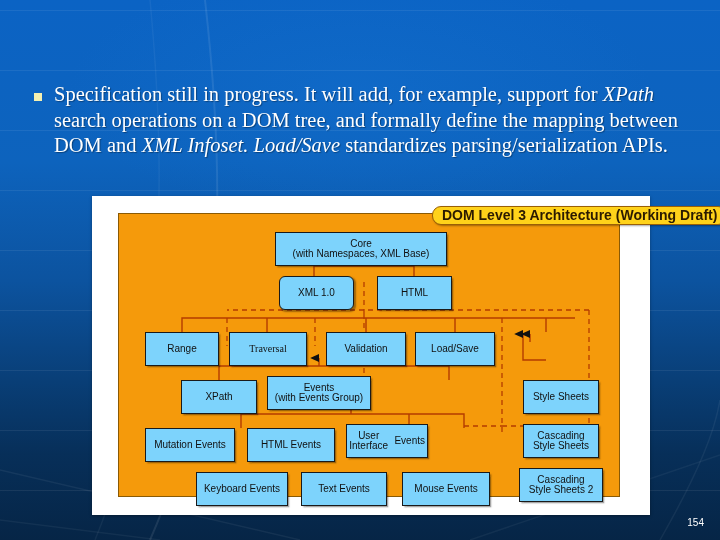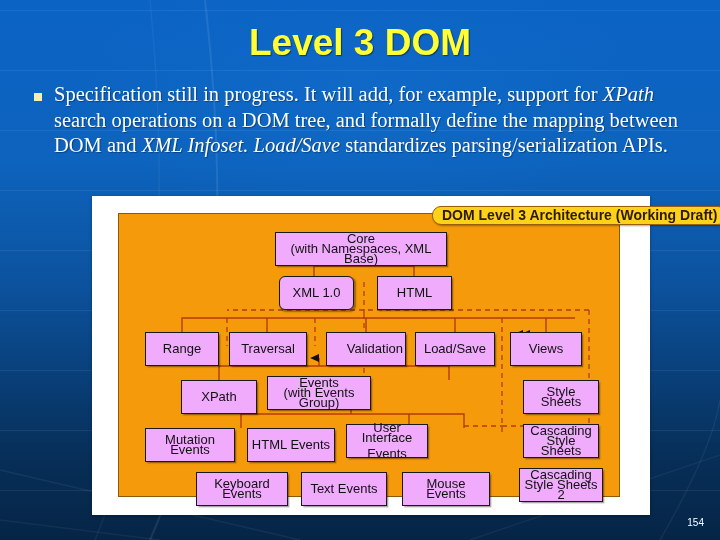--- a/index.html
+++ b/index.html
@@ -130,29 +130,29 @@
     box-shadow: 1px 1px 2px rgba(0,0,0,0.35);
     z-index: 6;
   }
 
   
   .wires { position: absolute; left:0; top:0; width:502px; height:284px; z-index: 1; }
 
   
   .node {
     position: absolute;
-    background: #f0abfc;
+    background: #7dd3fc;
     border: 1.2px solid #1a1a1a;
     box-sizing: border-box;
     display: flex;
     align-items: center;
     justify-content: center;
     text-align: center;
     font-family: "Liberation Sans", sans-serif;
-    font-size: 13px;
+    font-size: 10px;
     color: #111111;
     line-height: 10px;
     box-shadow: 1.5px 1.5px 1.5px rgba(0,0,0,0.35);
     z-index: 3;
     padding: 16px 2px;
   }
   .node span { display: block; }
 
   
   .page-num {
@@ -174,21 +174,20 @@
 
   <svg class="bg-streaks" viewBox="0 0 720 540" preserveAspectRatio="none">
     <path d="M 150 540 C 220 380 230 220 205 0" stroke="rgba(255,255,255,0.09)" stroke-width="2" fill="none"></path>
     <path d="M 95 540 C 160 380 170 210 150 0" stroke="rgba(255,255,255,0.05)" stroke-width="1.5" fill="none"></path>
     <path d="M 0 470 L 300 540" stroke="rgba(255,255,255,0.06)" stroke-width="1.5" fill="none"></path>
     <path d="M 0 520 L 160 540" stroke="rgba(255,255,255,0.05)" stroke-width="1.5" fill="none"></path>
     <path d="M 660 540 C 700 470 715 430 720 400" stroke="rgba(255,255,255,0.06)" stroke-width="1.5" fill="none"></path>
     <path d="M 470 540 L 720 455" stroke="rgba(255,255,255,0.05)" stroke-width="1.5" fill="none"></path>
   </svg>
 
-  <div class="title">Level 3 DOM</div>
 
   <div class="body-block">
     <div class="bullet-mark"></div>
     <div class="body-text" id="body-text"><span>Specification still in progress.  It will add, for example, support for </span><i>XPath</i><span> search operations on a DOM tree, and formally define the mapping between DOM and </span><i>XML Infoset.</i><span>  </span><i>Load/Save</i><span> standardizes parsing/serialization APIs.</span></div>
   </div>
 
   <div class="diagram-frame">
     <div class="diagram-panel">
 
       <div class="badge">DOM Level 3 Architecture (Working Draft)</div>
@@ -252,35 +251,32 @@
       </div>
 
       <div class="node" style="left:26px; top:118px; width:74px; height:22px;">
         <span>Range</span>
       </div>
 
       <div class="node" style="left:258px; top:62px; width:75px; height:22px;">
         <span>HTML</span>
       </div>
 
-      <div class="node" style="left:110px; top:118px; width:78px; height:22px;">
+      <div class="node" style="left:110px; top:118px; width:78px; height:22px;font-family:Liberation Serif, serif;">
         <span>Traversal</span>
       </div>
 
-      <div class="node" style="left:207px; top:118px; width:80px; height:22px;justify-content:flex-end;">
+      <div class="node" style="left:207px; top:118px; width:80px; height:22px;">
         <span>Validation</span>
       </div>
 
       <div class="node" style="left:296px; top:118px; width:80px; height:22px;">
         <span>Load/Save</span>
       </div>
 
-      <div class="node" style="left:391px; top:118px; width:72px; height:22px;">
-        <span>Views</span>
-      </div>
 
       <div class="node" style="left:62px; top:166px; width:76px; height:22px;">
         <span>XPath</span>
       </div>
 
       <div class="node" style="left:148px; top:162px; width:104px; height:26px; flex-direction:column;">
         <span>Events</span>
         <span>(with Events Group)</span>
       </div>
 
@@ -289,21 +285,21 @@
       </div>
 
       <div class="node" style="left:26px; top:214px; width:90px; height:22px;">
         <span>Mutation Events</span>
       </div>
 
       <div class="node" style="left:128px; top:214px; width:88px; height:22px;">
         <span>HTML Events</span>
       </div>
 
-      <div class="node" style="left:227px; top:210px; width:82px; height:26px; flex-direction:column;gap:6px;">
+      <div class="node" style="left:227px; top:210px; width:82px; height:26px; flex-direction:row;gap:6px;">
         <span>User Interface</span>
         <span>Events</span>
       </div>
 
       <div class="node" style="left:404px; top:210px; width:76px; height:26px; flex-direction:column;">
         <span>Cascading</span>
         <span>Style Sheets</span>
       </div>
 
       <div class="node" style="left:77px; top:258px; width:92px; height:22px;">

